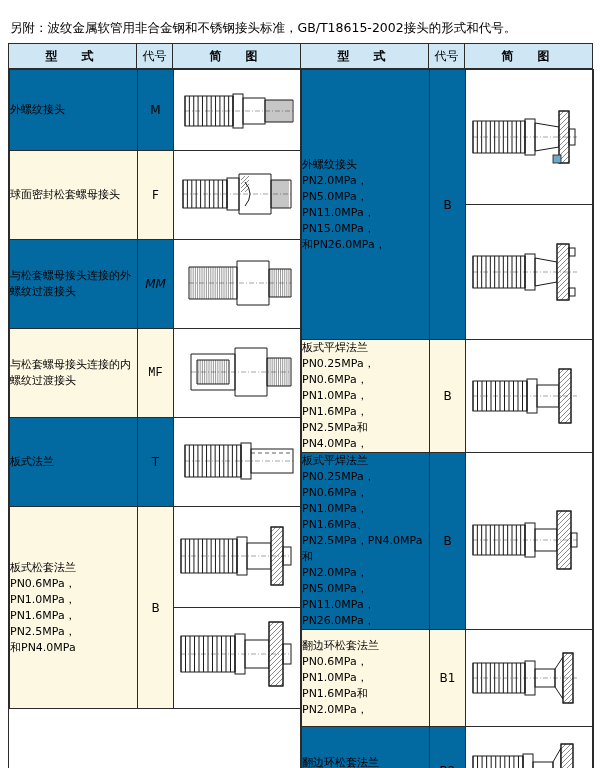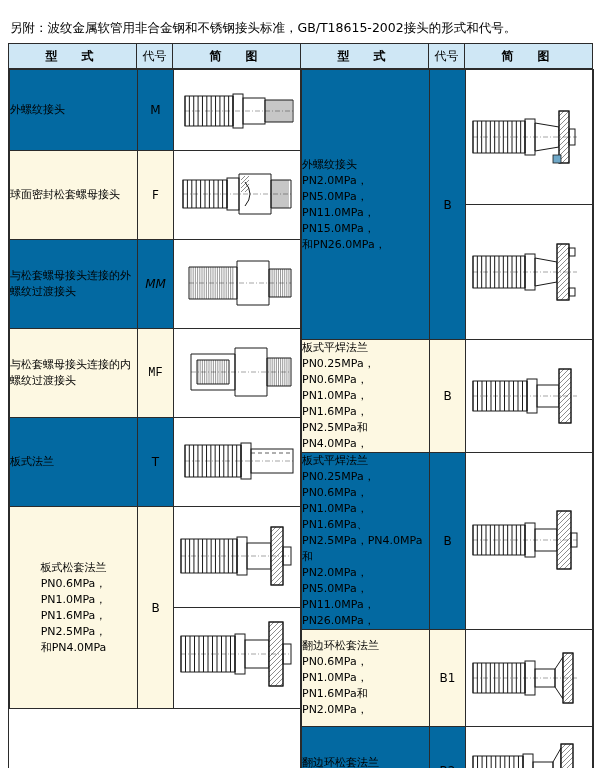--- a/index.html
+++ b/index.html
@@ -293,21 +293,21 @@
                       <line x1="66" y1="22" x2="66" y2="54" stroke="#1a1a1a" fill="none" stroke-width="1"></line>
                       <rect x="10" y="22" width="56" height="32" stroke="#1a1a1a" fill="none" stroke-width="1"></rect>
                       <rect x="66" y="20" width="10" height="36" stroke="#1a1a1a" fill="none" stroke-width="1"></rect>
                       <rect x="76" y="26" width="42" height="24" stroke="#1a1a1a" fill="none" stroke-width="1"></rect>
                       <line x1="76" y1="30" x2="118" y2="30" stroke="#1a1a1a" stroke-width="0.7" stroke-dasharray="4,3"></line>
                       <line x1="10" y1="38" x2="118" y2="38" stroke="#1a1a1a" stroke-width="0.4" stroke-dasharray="5,2,1,2"></line>
                     </svg>
                   </td>
                 </tr>
                 <tr>
-                  <td class="cell-text yellow" style="height: 200px; border: 1px solid rgb(43, 43, 43); text-align: center;">
+                  <td class="cell-text yellow" style="height: 200px; border: 1px solid rgb(43, 43, 43);">
                     <div>板式松套法兰</div>
                     <div>PN0.6MPa，PN1.0MPa，</div>
                     <div>PN1.6MPa，PN2.5MPa，</div>
                     <div>和PN4.0MPa</div>
                   </td>
                   <td class="code yellow" style="border: 1px solid rgb(43, 43, 43);">B</td>
                   <td class="dcell" style="height: 200px; padding: 0px; border: 1px solid rgb(43, 43, 43);">
                     <div style="border-bottom: 1px solid rgb(43, 43, 43); height: 100px; display: flex; align-items: center; justify-content: center;">
                       <svg width="126" height="80" viewBox="0 0 126 80">
                         <line x1="6" y1="22" x2="6" y2="56" stroke="#1a1a1a" fill="none" stroke-width="1"></line>

